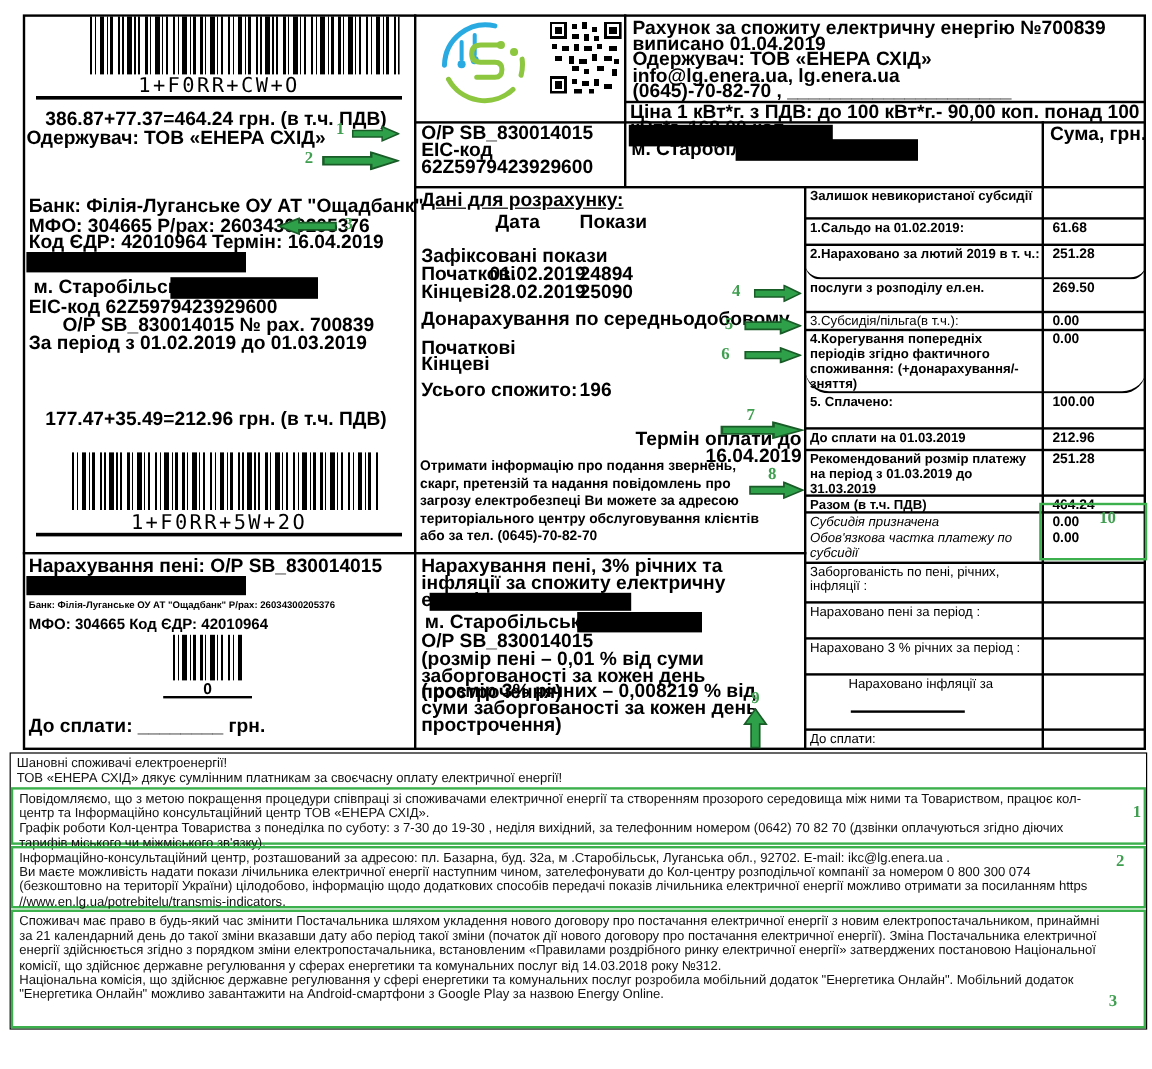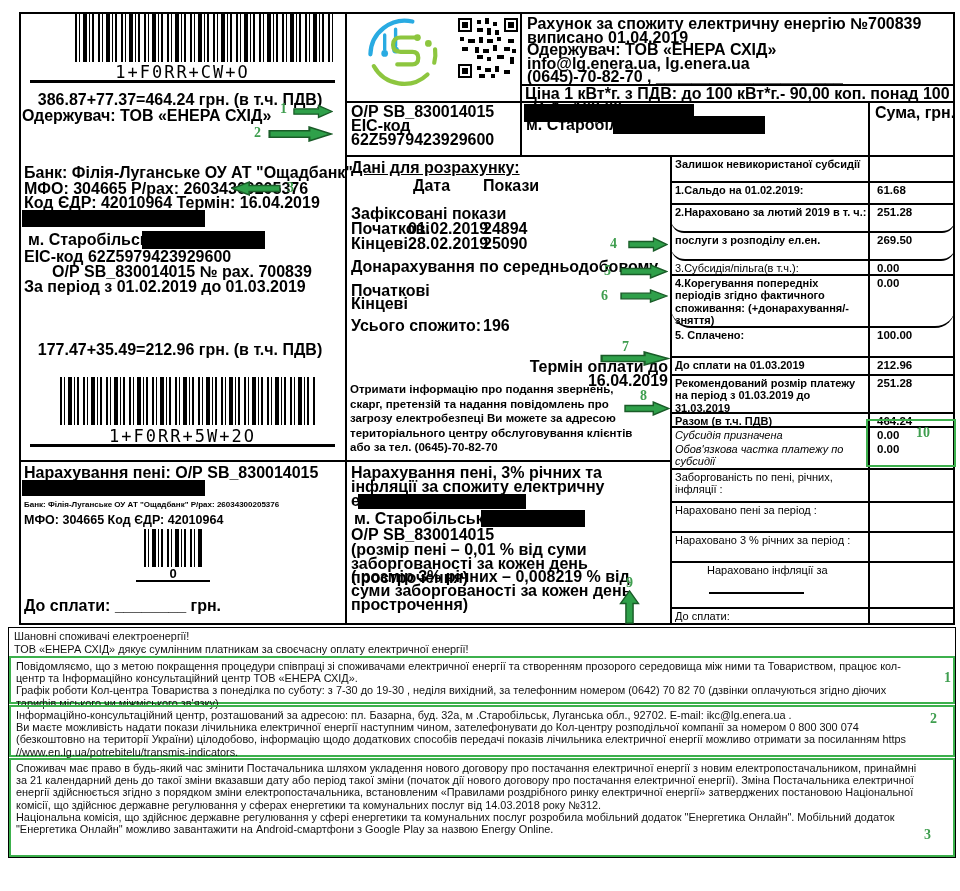--- a/index.html
+++ b/index.html
@@ -174,21 +174,21 @@
         <div class="rt-val"></div>
       </div>
     <div class="rt-row" style="height:22px;">
         <div class="rt-label b">1.Сальдо на 01.02.2019:</div>
         <div class="rt-val">61.68</div>
       </div>
     <div class="rt-row" style="height:28px;border-radius:13px;">
         <div class="rt-label b">2.Нараховано за лютий 2019 в т. ч.:</div>
         <div class="rt-val">251.28</div>
       </div>
-    <div class="rt-row" style="height:28px;border-radius:14px;">
+    <div class="rt-row" style="height:28px;">
         <div class="rt-label b">послуги з розподілу ел.ен.</div>
         <div class="rt-val">269.50</div>
       </div>
     <div class="rt-row" style="height:15px;">
         <div class="rt-label">3.Субсидія/пільга(в т.ч.):</div>
         <div class="rt-val">0.00</div>
       </div>
     <div class="rt-row" style="height:52px;border-radius:20px;">
         <div class="rt-label b">4.Корегування попередніх періодів згідно фактичного споживання: (+донарахування/-зняття)</div>
         <div class="rt-val">0.00</div>

